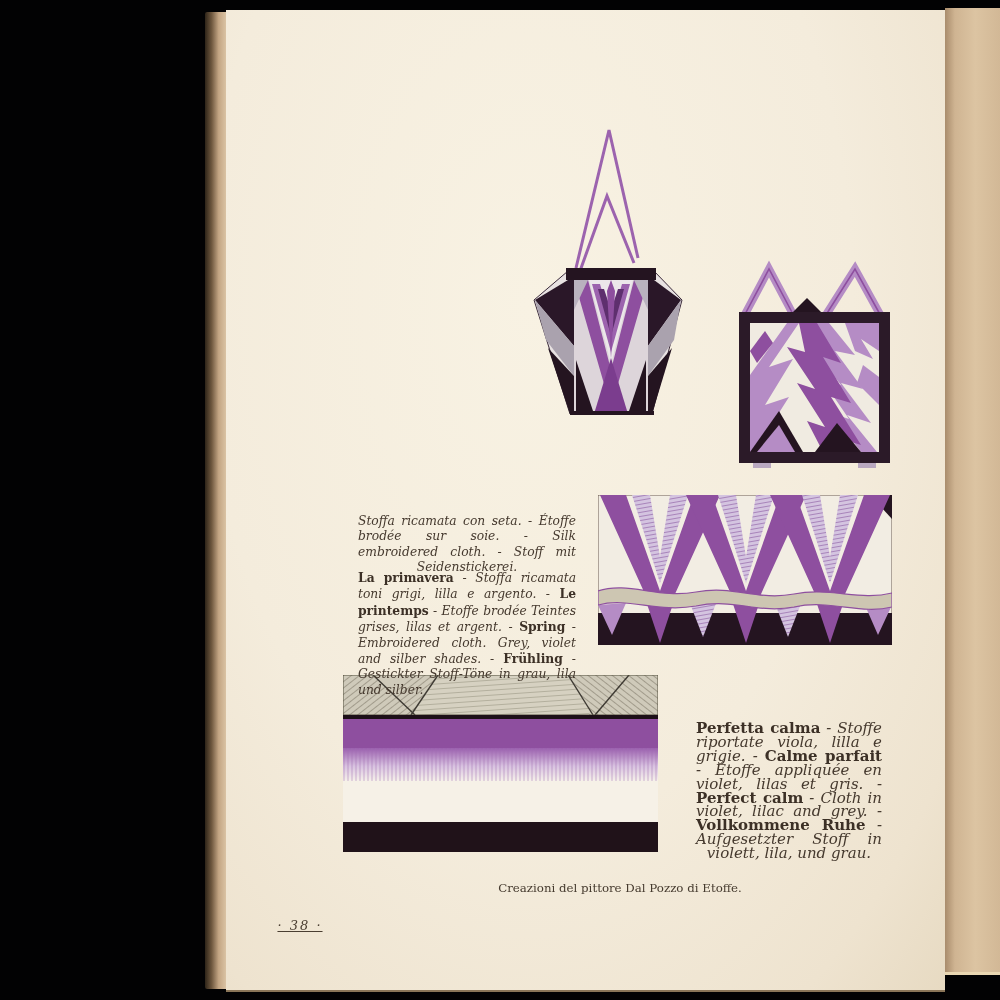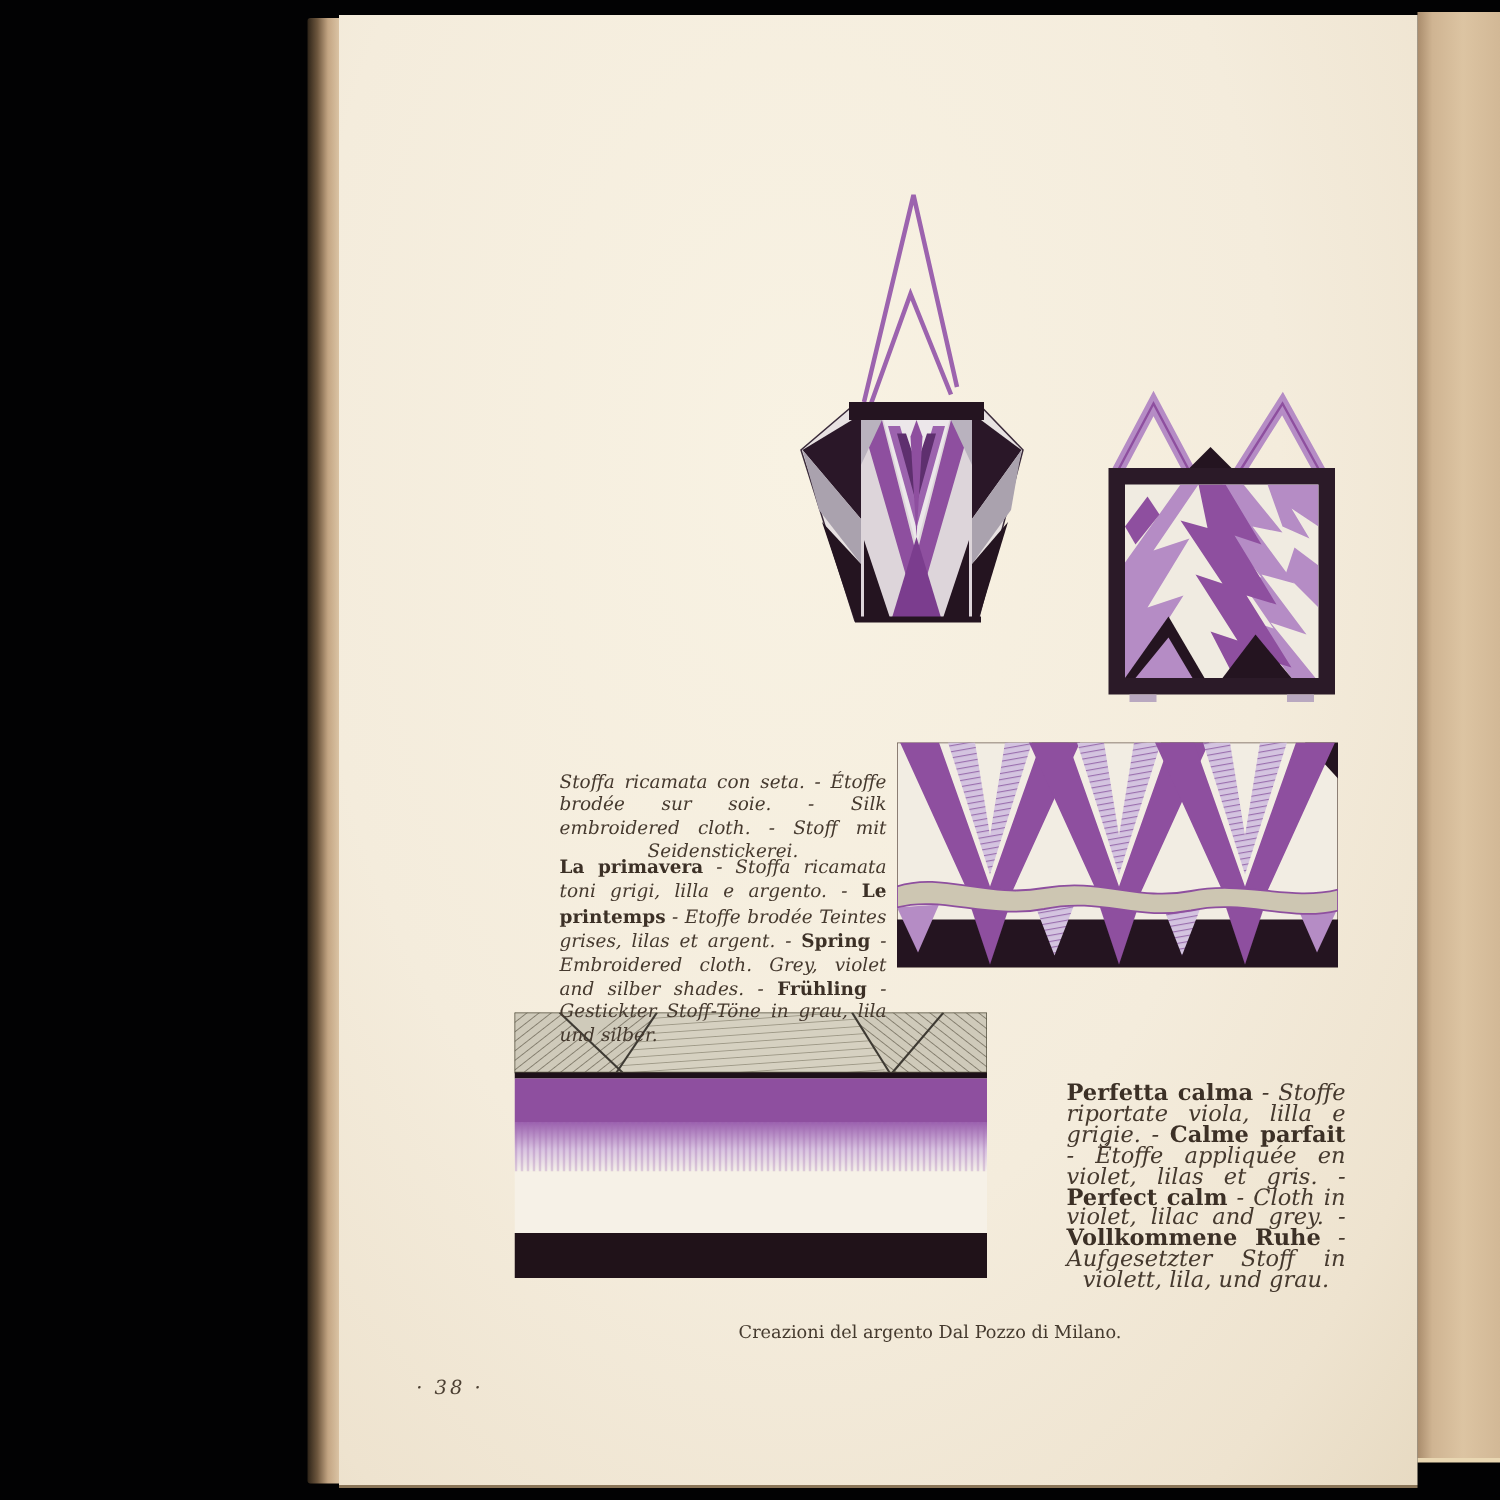--- a/index.html
+++ b/index.html
@@ -8,30 +8,30 @@
   .page-edge-left{position:absolute;left:205px;top:12px;width:22px;height:977px;
     background:linear-gradient(to right,#2e2418 0%,#6e573e 30%,#c3a583 62%,#ddc7a8 100%);
     border-radius:2px 0 0 2px;}
   .page{position:absolute;left:226px;top:10px;width:719px;height:980px;
     background:radial-gradient(ellipse at 42% 30%,#f8f2e3 0%,#f4ecdc 55%,#eee3cf 85%,#e7dac2 100%);
     border-bottom:2px solid #8a7558;}
   .page-right{position:absolute;left:945px;top:8px;width:55px;height:964px;
     background:linear-gradient(to right,#a98c6c 0%,#cfb492 18%,#dcc4a2 55%,#d2b896 100%);
     border-bottom:3px solid #e9d7b2;}
   .fig{position:absolute;}
-  .caption{position:absolute;color:#45392e;font-style:italic;text-align:justify;margin-left:15px;}
+  .caption{position:absolute;color:#45392e;font-style:italic;text-align:justify;}
   .caption .b{font-style:normal;font-weight:700;color:#3c3026;}
   .cap-1{left:132px;top:504px;width:218px;font-size:12.3px;line-height:15.4px;text-align-last:center;}
   .cap-2{left:132px;top:560px;width:218px;font-size:12.3px;line-height:15.4px;}
   .cap-3{left:470px;top:712px;width:186px;font-size:15px;line-height:13.9px;text-align-last:center;}
   .footer{position:absolute;left:214px;top:872px;width:360px;text-align:center;
     color:#453a2e;font-size:11.8px;line-height:13.6px;font-style:normal;}
   .footer-line{white-space:nowrap;}
   .page-number{position:absolute;left:34px;top:908px;width:80px;text-align:center;
-    color:#4a3e31;font-size:13px;font-style:italic;letter-spacing:2px;}
+    color:#4a3e31;font-size:13px;font-style:italic;letter-spacing:2px;text-decoration:underline;}
 </style>
 </head>
 <body>
 
 <div class="scan">
 
   <div class="page-edge-left"></div>
   <div class="page-right"></div>
 
   <div class="page">
@@ -180,19 +180,19 @@
       </g>
     </svg>
 
     <div class="caption cap-1"><span>Stoffa ricamata con seta. - Étoffe brodée sur soie. - Silk embroidered cloth. - Stoff mit Seidenstickerei.</span></div>
 
     <div class="caption cap-2"><span class="b">La primavera</span><span> - Stoffa ricamata toni grigi, lilla e argento. - </span><span class="b">Le printemps</span><span> - Etoffe brodée Teintes grises, lilas et argent. - </span><span class="b">Spring</span><span> - Embroidered cloth. Grey, violet and silber shades. - </span><span class="b">Frühling</span><span> - Gestickter Stoff-Töne in grau, lila und silber.</span></div>
 
     <div class="caption cap-3"><span class="b">Perfetta calma</span><span> - Stoffe riportate viola, lilla e grigie. - </span><span class="b">Calme parfait</span><span> - Étoffe appliquée en violet, lilas et gris. - </span><span class="b">Perfect calm</span><span> - Cloth in violet, lilac and grey. - </span><span class="b">Vollkommene Ruhe</span><span> - Aufgesetzter Stoff in violett, lila, und grau.</span></div>
 
     <div class="footer">
-      <div class="footer-line">Creazioni del argento Dal Pozzo di Milano.</div>
+      <div class="footer-line">Creazioni del pittore Dal Pozzo di Etoffe.</div>
     </div>
 
     <div class="page-number">· 38 ·</div>
 
   </div>
 </div>
 
 </body></html>

